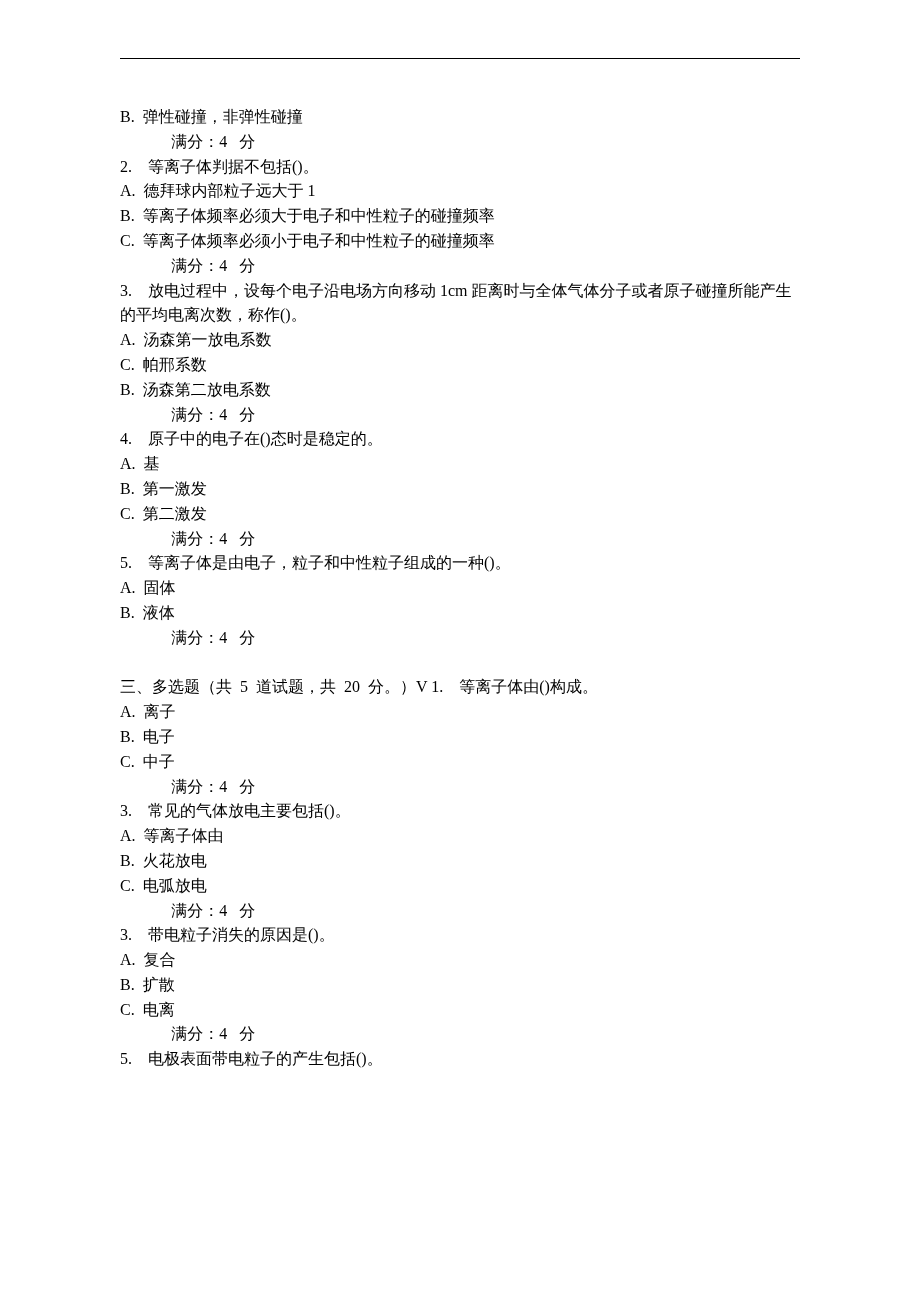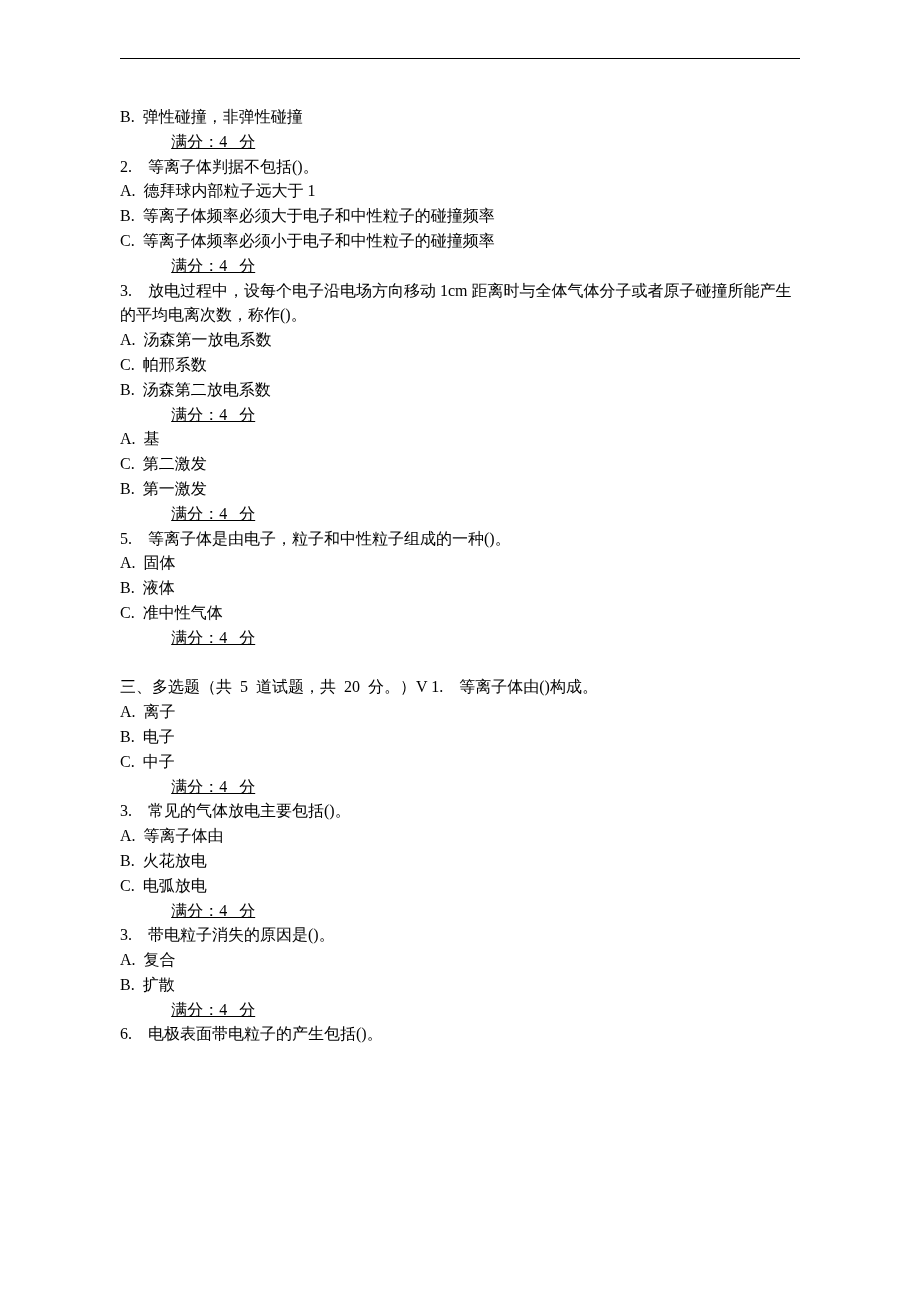--- a/index.html
+++ b/index.html
@@ -16,60 +16,61 @@
     box-sizing: border-box;
     padding: 58px 120px 40px 120px;
     position: relative;
   }
   .rule {
     border: none;
     border-top: 1px solid #000;
     margin: 0 0 46px 0;
   }
   .line { white-space: pre-wrap; }
-  .indent-score { padding-left: 3.2em; text-decoration: underline; }
+  .indent-score { padding-left: 3.2em; }
   .section-gap { height: 1.55em; }
 </style>
 </head>
 <body>
 
 <div class="page">
   <hr class="rule">
   <div id="content">
       <div class="line">B.  弹性碰撞，非弹性碰撞</div>
       <div class="line indent-score">满分：4   分</div>
       <div class="line">2.    等离子体判据不包括()。</div>
       <div class="line">A.  德拜球内部粒子远大于 1</div>
       <div class="line">B.  等离子体频率必须大于电子和中性粒子的碰撞频率</div>
       <div class="line">C.  等离子体频率必须小于电子和中性粒子的碰撞频率</div>
       <div class="line indent-score">满分：4   分</div>
       <div class="line">3.    放电过程中，设每个电子沿电场方向移动 1cm 距离时与全体气体分子或者原子碰撞所能产生的平均电离次数，称作()。</div>
       <div class="line">A.  汤森第一放电系数</div>
       <div class="line">C.  帕邢系数</div>
       <div class="line">B.  汤森第二放电系数</div>
       <div class="line indent-score">满分：4   分</div>
+      <div class="line">4.    原子中的电子在()态时是稳定的。</div>
       <div class="line">A.  基</div>
+      <div class="line">B.  第一激发</div>
       <div class="line">C.  第二激发</div>
-      <div class="line">B.  第一激发</div>
       <div class="line indent-score">满分：4   分</div>
       <div class="line">5.    等离子体是由电子，粒子和中性粒子组成的一种()。</div>
       <div class="line">A.  固体</div>
       <div class="line">B.  液体</div>
-      <div class="line">C.  准中性气体</div>
       <div class="line indent-score">满分：4   分</div>
       <div class="section-gap"></div>
       <div class="line">三、多选题（共  5  道试题，共  20  分。）V 1.    等离子体由()构成。</div>
       <div class="line">A.  离子</div>
       <div class="line">B.  电子</div>
       <div class="line">C.  中子</div>
       <div class="line indent-score">满分：4   分</div>
       <div class="line">3.    常见的气体放电主要包括()。</div>
       <div class="line">A.  等离子体由</div>
       <div class="line">B.  火花放电</div>
       <div class="line">C.  电弧放电</div>
       <div class="line indent-score">满分：4   分</div>
       <div class="line">3.    带电粒子消失的原因是()。</div>
       <div class="line">A.  复合</div>
       <div class="line">B.  扩散</div>
+      <div class="line">C.  电离</div>
       <div class="line indent-score">满分：4   分</div>
-      <div class="line">6.    电极表面带电粒子的产生包括()。</div>
+      <div class="line">5.    电极表面带电粒子的产生包括()。</div>
     </div>
 </div>
 
 </body></html>

